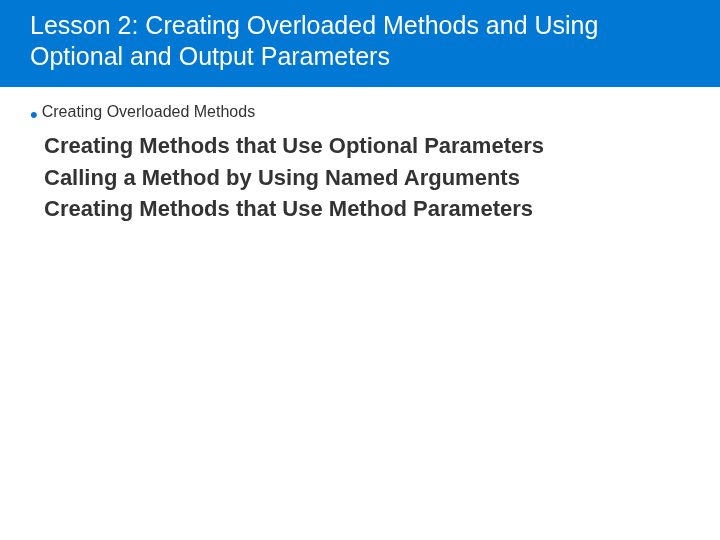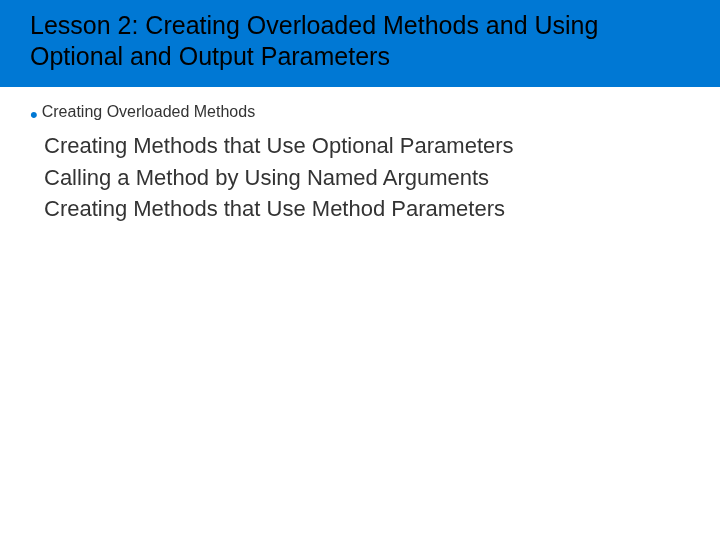--- a/index.html
+++ b/index.html
@@ -6,21 +6,21 @@
     body {
       width: 720px;
       height: 540px;
       font-family: "Segoe UI", "Segoe UI Light", Arial, sans-serif;
       background: #ffffff;
       overflow: hidden;
     }
     .header {
       background: #0078d4;
       padding: 10px 30px 14px 30px;
-      color: #000000;
+      color: #ffffff;
     }
     .header-title {
       font-size: 25px;
       font-weight: 300;
       line-height: 1.25;
     }
     .content {
       padding: 14px 30px;
     }
     .bullet-item {
@@ -37,21 +37,21 @@
     }
     .bullet-text {
       color: #333333;
       font-size: 16px;
       font-weight: 300;
       line-height: 1.35;
     }
     .sub-item {
       color: #333333;
       font-size: 22px;
-      font-weight: 400;
+      font-weight: 700;
       line-height: 1.35;
       margin-left: 14px;
       margin-bottom: 2px;
     }
   </style>
 </head>
 <body>
 
 <div class="header">
   <div class="header-title">Lesson 2: Creating Overloaded Methods and Using Optional and Output Parameters</div>

